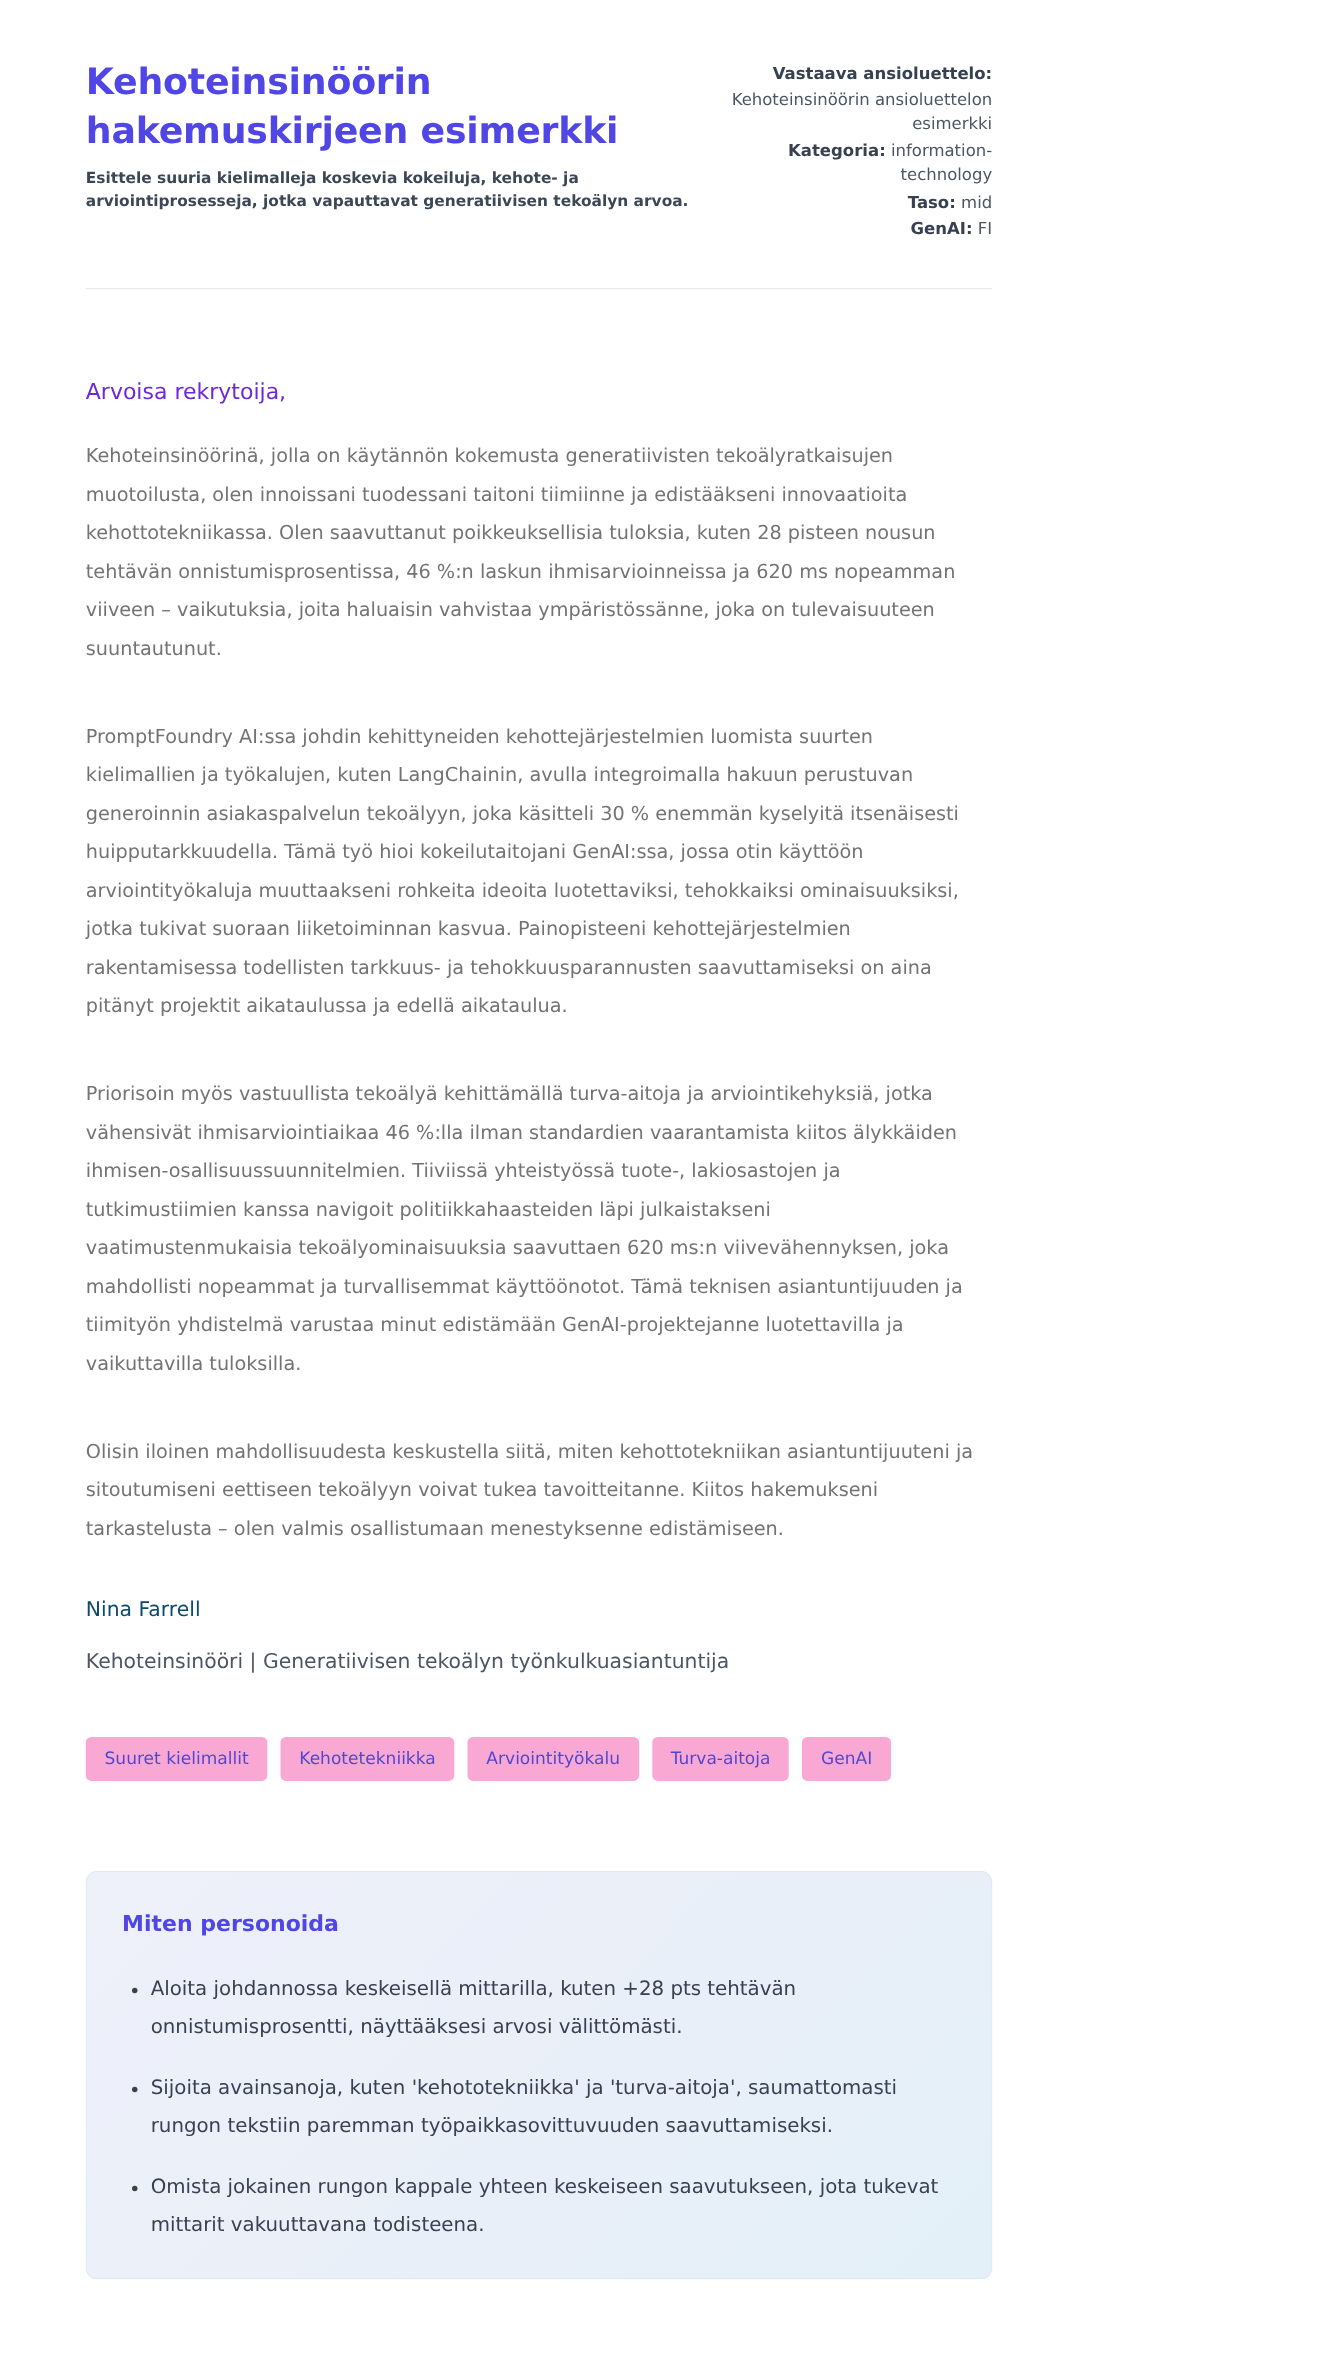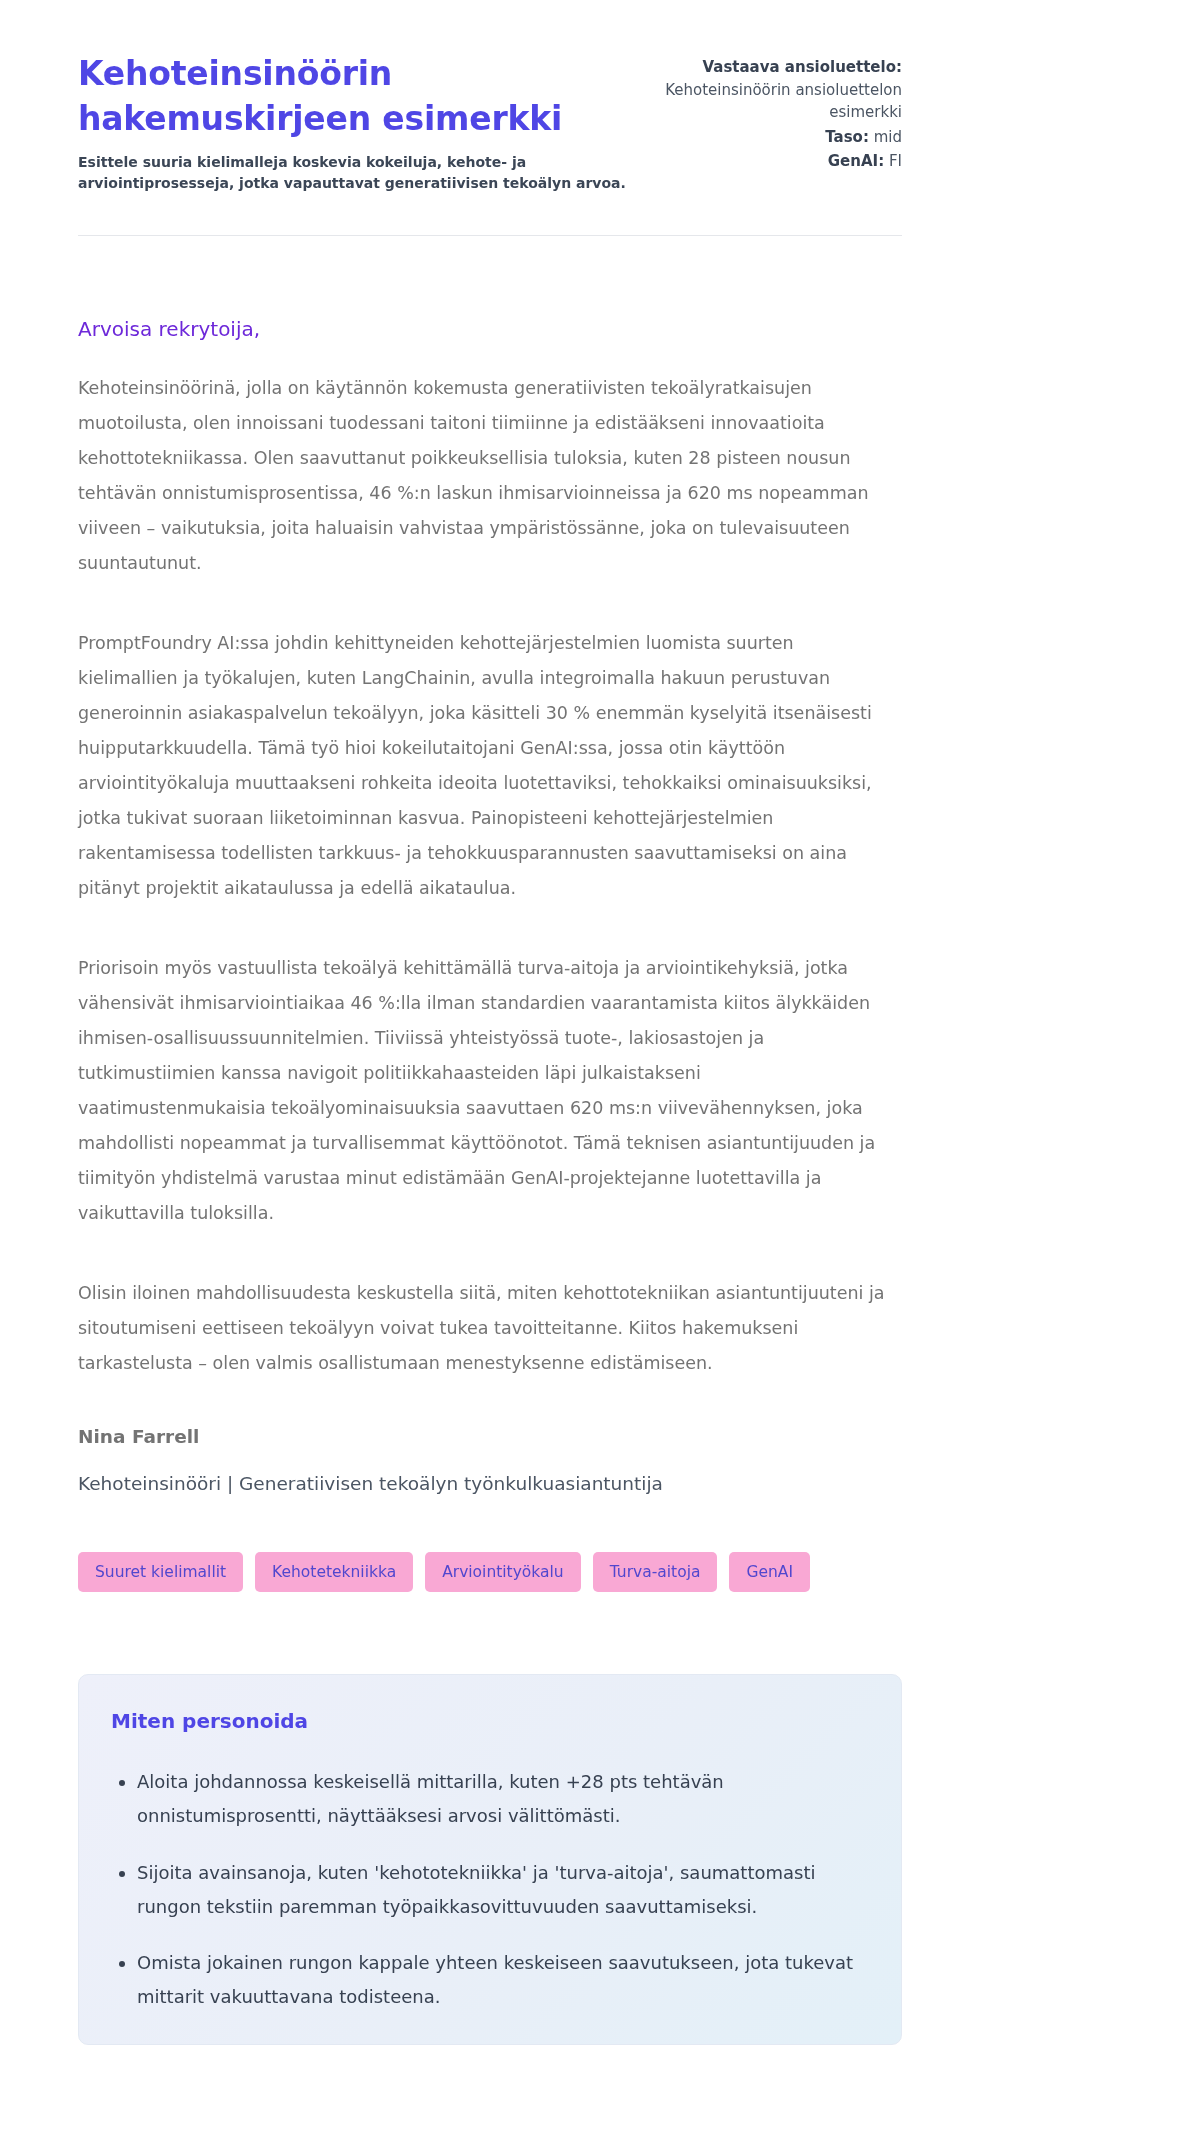--- a/index.html
+++ b/index.html
@@ -66,22 +66,22 @@
   .letter-body { margin-top: 30px; max-width: 815px; }
   .letter-body p {
     font-size: 17.5px;
     line-height: 2.0;
     color: #737373;
     margin-bottom: 45px;
   }
   .signature-name {
     margin-top: 28px;
     font-size: 18.5px;
-    font-weight: 700;
-    color: #737373;
+    font-weight: 400;
+    color: #0c4a6e;
   }
   .signature-role {
     margin-top: 26px;
     font-size: 18.5px;
     color: #4b5563;
   }
   
   .tags {
     margin-top: 58px;
     display: flex;
@@ -135,20 +135,24 @@
     <div class="header-left">
       <h1 class="doc-title">Kehoteinsinöörin hakemuskirjeen esimerkki</h1>
       <div class="doc-subtitle">Esittele suuria kielimalleja koskevia kokeiluja, kehote- ja arviointiprosesseja, jotka vapauttavat generatiivisen tekoälyn arvoa.</div>
     </div>
     <div class="meta">
       <div class="meta-row">
         <strong>Vastaava ansioluettelo:</strong>
         <span>Kehoteinsinöörin ansioluettelon esimerkki</span>
       </div>
       <div class="meta-row">
+        <strong>Kategoria:</strong>
+        <span>information-technology</span>
+      </div>
+      <div class="meta-row">
         <strong>Taso:</strong>
         <span>mid</span>
       </div>
       <div class="meta-row">
         <strong>GenAI:</strong>
         <span>FI</span>
       </div>
     </div>
   </div>
 

